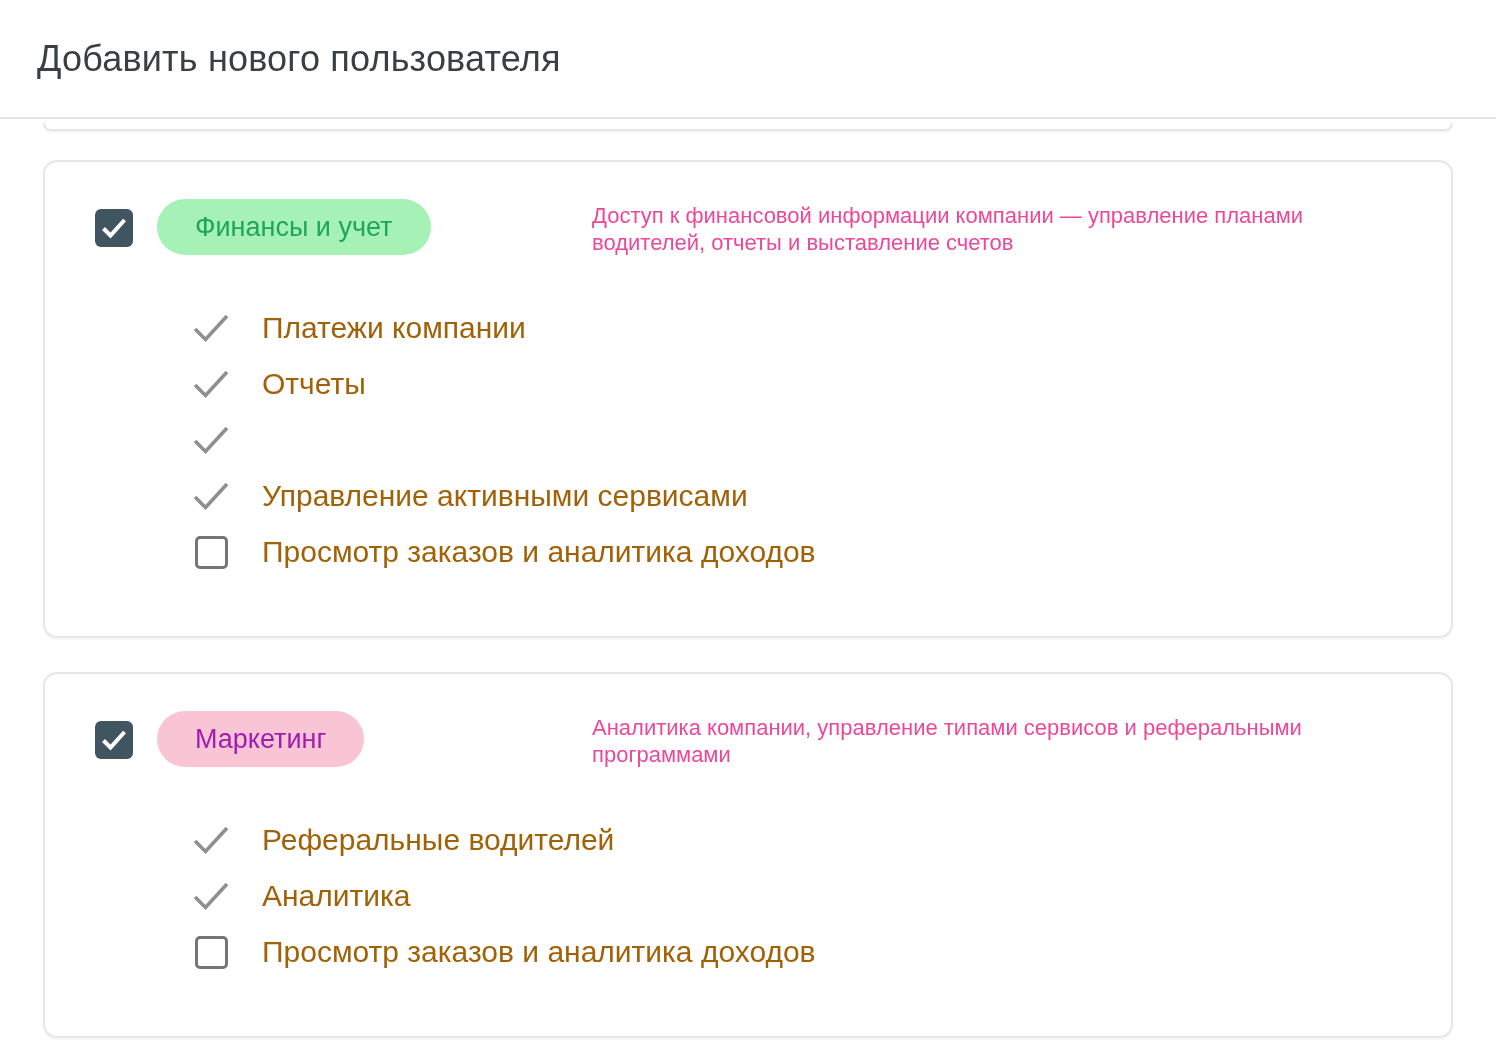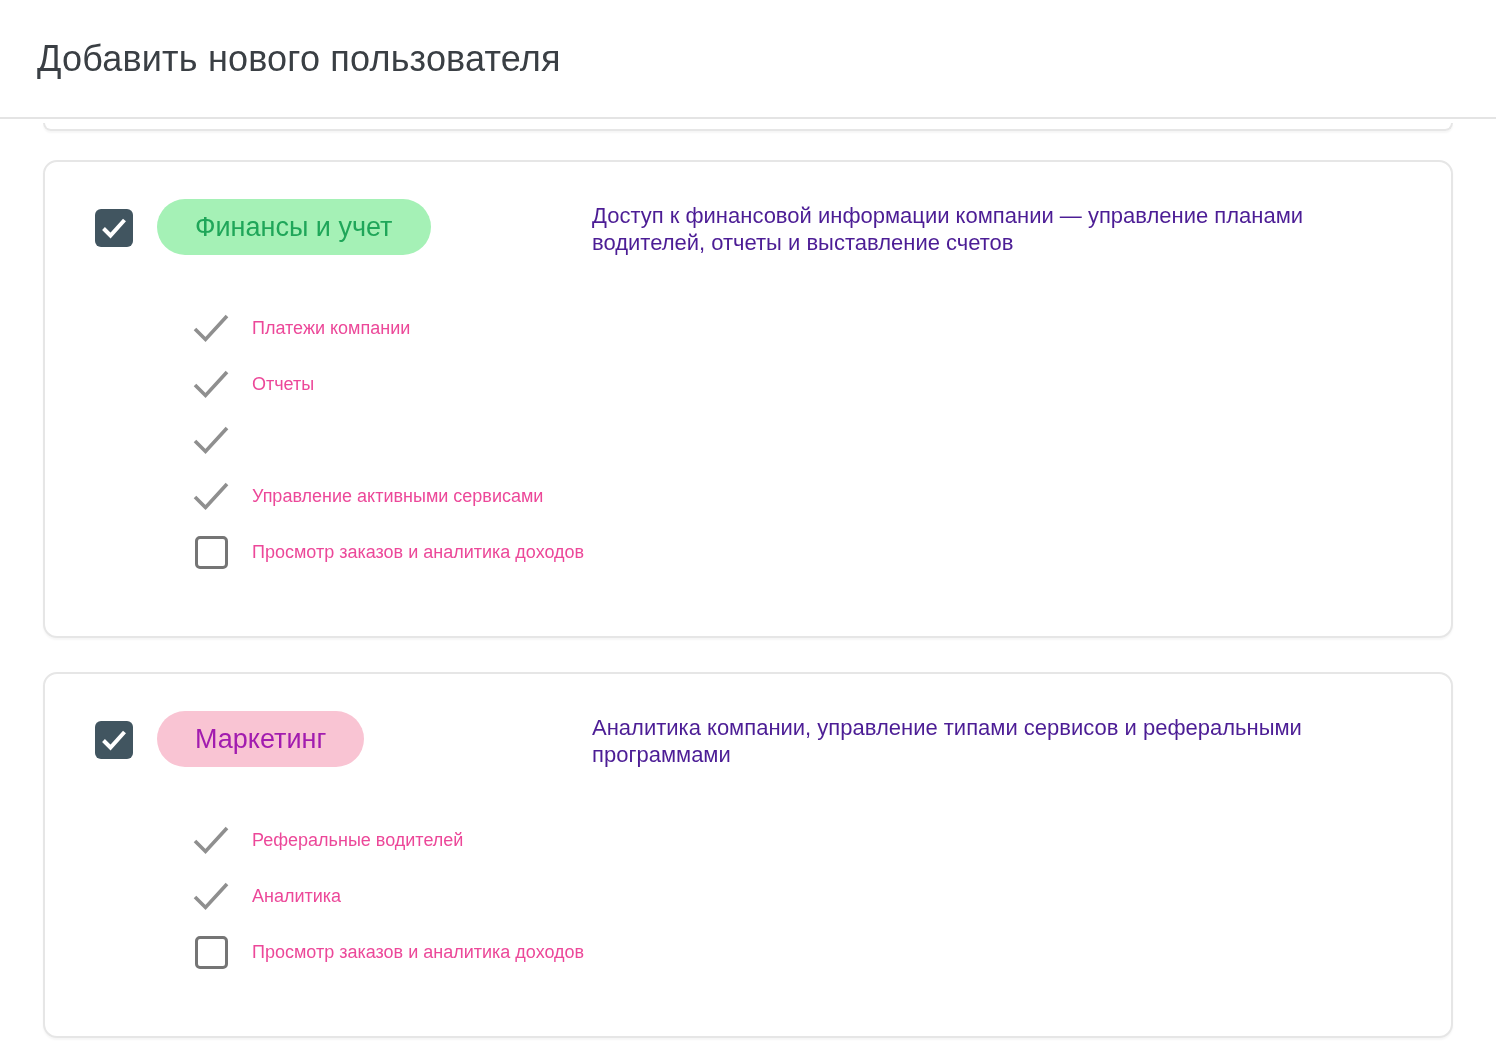--- a/index.html
+++ b/index.html
@@ -81,39 +81,39 @@
   }
   .badge-green { background: #a5f1b6; color: #1fa659; }
   .badge-pink  { background: #f9c4d3; color: #a21caf; }
 
   .group-description {
     flex: 1;
     max-width: 845px;
     padding-top: 3px;
     font-size: 22px;
     line-height: 27px;
-    color: #4c1d95;
+    color: #ec4899;
   }
 
   
   .items { margin-top: 44px; padding-left: 97px; }
   .item-row {
     height: 56px;
     display: flex;
     align-items: center;
   }
   .item-icon-cell {
     width: 38px;
     display: flex; align-items: center; justify-content: center;
     flex-shrink: 0;
   }
   .item-label {
-    margin-left: 22px;
-    font-size: 18px;
-    color: #ec4899;
+    margin-left: 32px;
+    font-size: 30px;
+    color: #a16207;
   }
   .checkbox-empty {
     width: 33px; height: 33px;
     border: 3px solid #757575;
     border-radius: 5px;
     background: #fff;
     cursor: pointer;
   }
   .check-icon svg { display: block; }
 </style>

